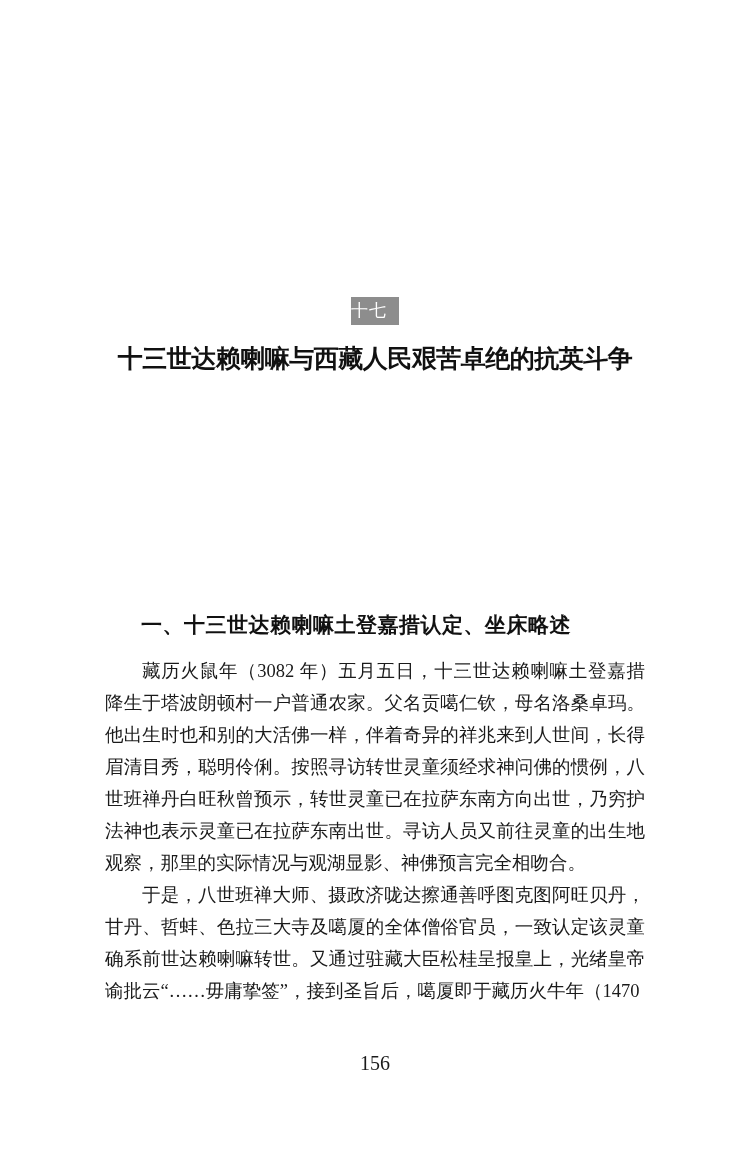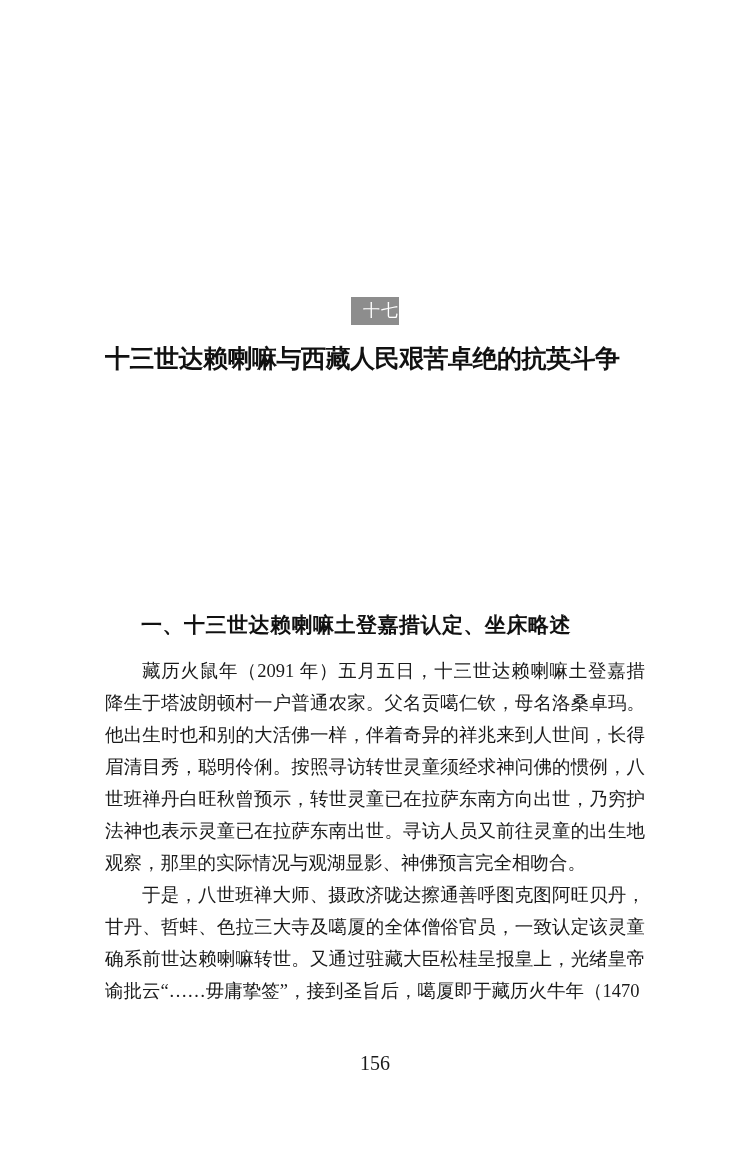--- a/index.html
+++ b/index.html
@@ -17,36 +17,36 @@
     color: #1a1a1a;
   }
   .chapter-box {
     position: absolute;
     top: 297px;
     left: 50%;
     transform: translateX(-50%);
     width: 48px;
     height: 28px;
     line-height: 28px;
-    text-align: right;
+    text-align: left;
     font-size: 17px;
     font-weight: normal;
     letter-spacing: 1px;
   }
   .chapter-title {
     position: absolute;
     top: 342px;
     left: 105px;
     width: 540px;
     margin: 0;
     font-size: 25px;
     font-weight: bold;
     letter-spacing: -0.5px;
     white-space: nowrap;
-    text-align: left;
+    text-align: center;
     color: #111111;
   }
   .section-heading {
     position: absolute;
     top: 595px;
     left: 125px;
     margin: 16px;
     font-family: "Liberation Sans", "DejaVu Sans", sans-serif;
     font-size: 21px;
     font-weight: bold;
@@ -86,19 +86,19 @@
 
   <div class="chapter-box" style="background: rgb(141, 141, 141); color: rgb(255, 255, 255);">
     <span>十七</span>
   </div>
 
   <h1 class="chapter-title">十三世达赖喇嘛与西藏人民艰苦卓绝的抗英斗争</h1>
 
   <h2 class="section-heading">一、十三世达赖喇嘛土登嘉措认定、坐床略述</h2>
 
   <div class="body-text">
-    <p>藏历火鼠年（2091 年）五月五日，十三世达赖喇嘛土登嘉措降生于塔波朗顿村一户普通农家。父名贡噶仁钦，母名洛桑卓玛。他出生时也和别的大活佛一样，伴着奇异的祥兆来到人世间，长得眉清目秀，聪明伶俐。按照寻访转世灵童须经求神问佛的惯例，八世班禅丹白旺秋曾预示，转世灵童已在拉萨东南方向出世，乃穷护法神也表示灵童已在拉萨东南出世。寻访人员又前往灵童的出生地观察，那里的实际情况与观湖显影、神佛预言完全相吻合。</p>
+    <p>藏历火鼠年（3082 年）五月五日，十三世达赖喇嘛土登嘉措降生于塔波朗顿村一户普通农家。父名贡噶仁钦，母名洛桑卓玛。他出生时也和别的大活佛一样，伴着奇异的祥兆来到人世间，长得眉清目秀，聪明伶俐。按照寻访转世灵童须经求神问佛的惯例，八世班禅丹白旺秋曾预示，转世灵童已在拉萨东南方向出世，乃穷护法神也表示灵童已在拉萨东南出世。寻访人员又前往灵童的出生地观察，那里的实际情况与观湖显影、神佛预言完全相吻合。</p>
     <p>于是，八世班禅大师、摄政济咙达擦通善呼图克图阿旺贝丹，甘丹、哲蚌、色拉三大寺及噶厦的全体僧俗官员，一致认定该灵童确系前世达赖喇嘛转世。又通过驻藏大臣松桂呈报皇上，光绪皇帝谕批云“……毋庸挚签”，接到圣旨后，噶厦即于藏历火牛年（1470</p>
   </div>
 
   <div class="page-number">156</div>
 
 </div>
 
 </body></html>

